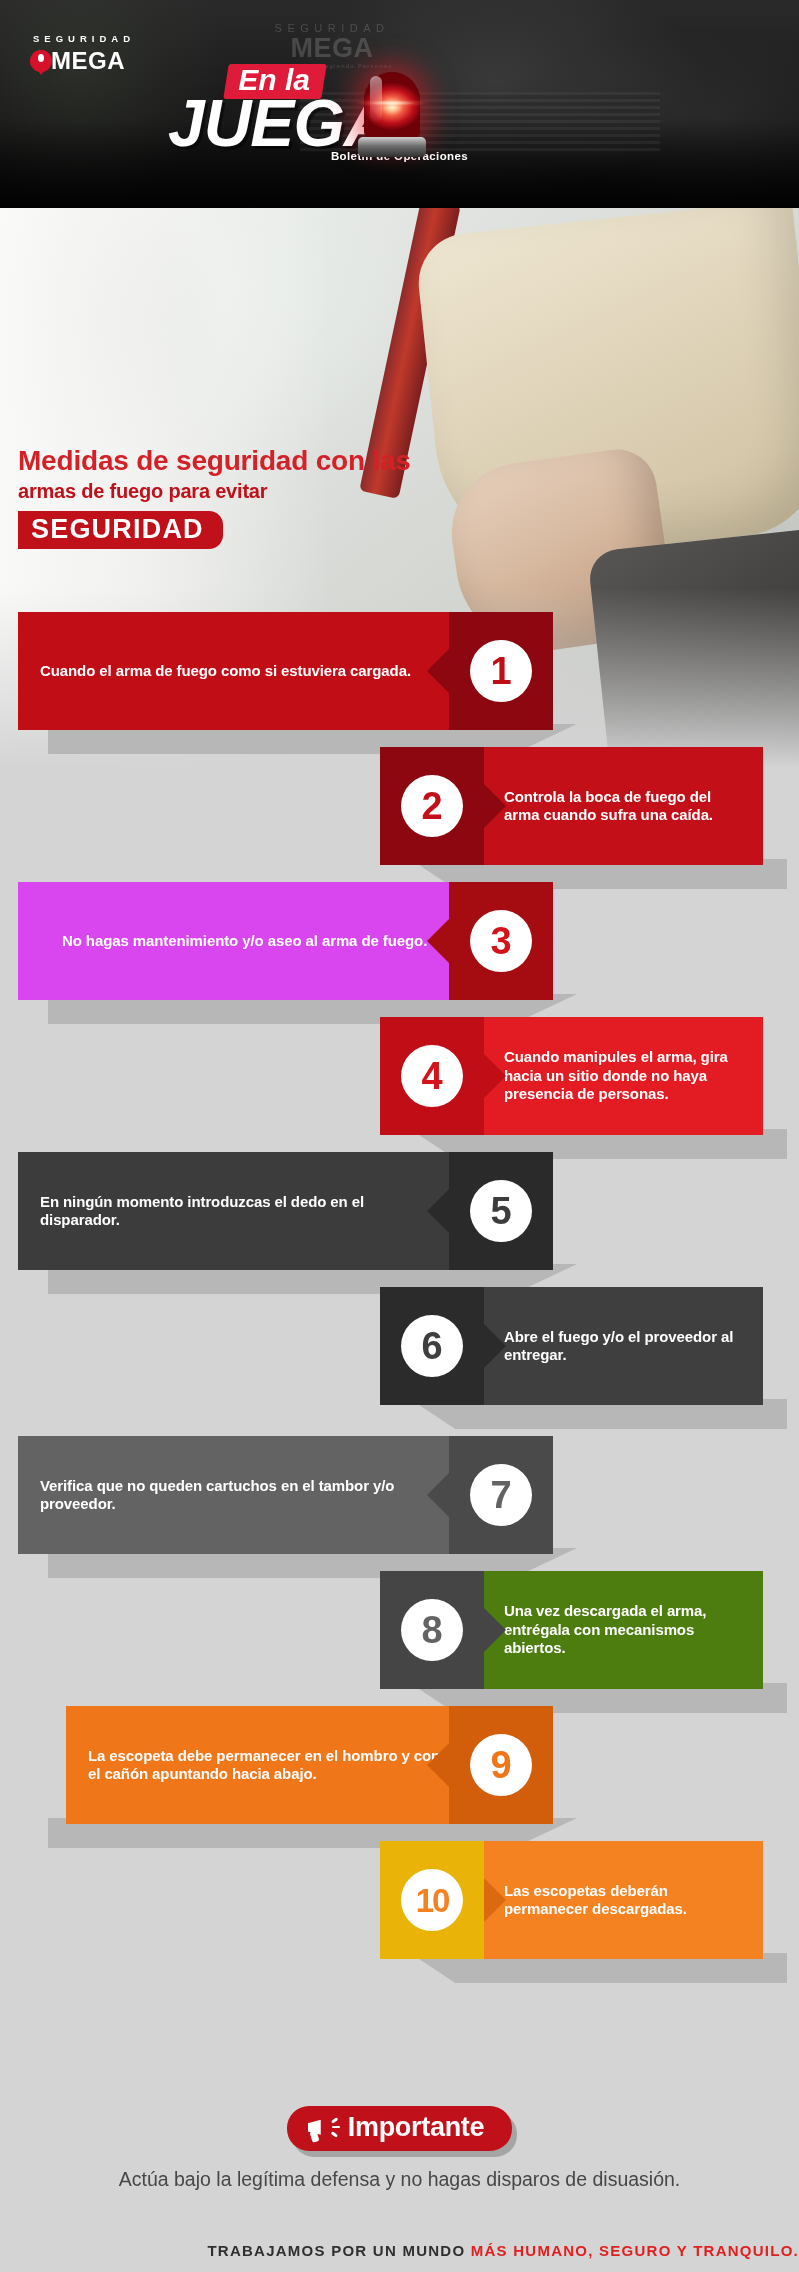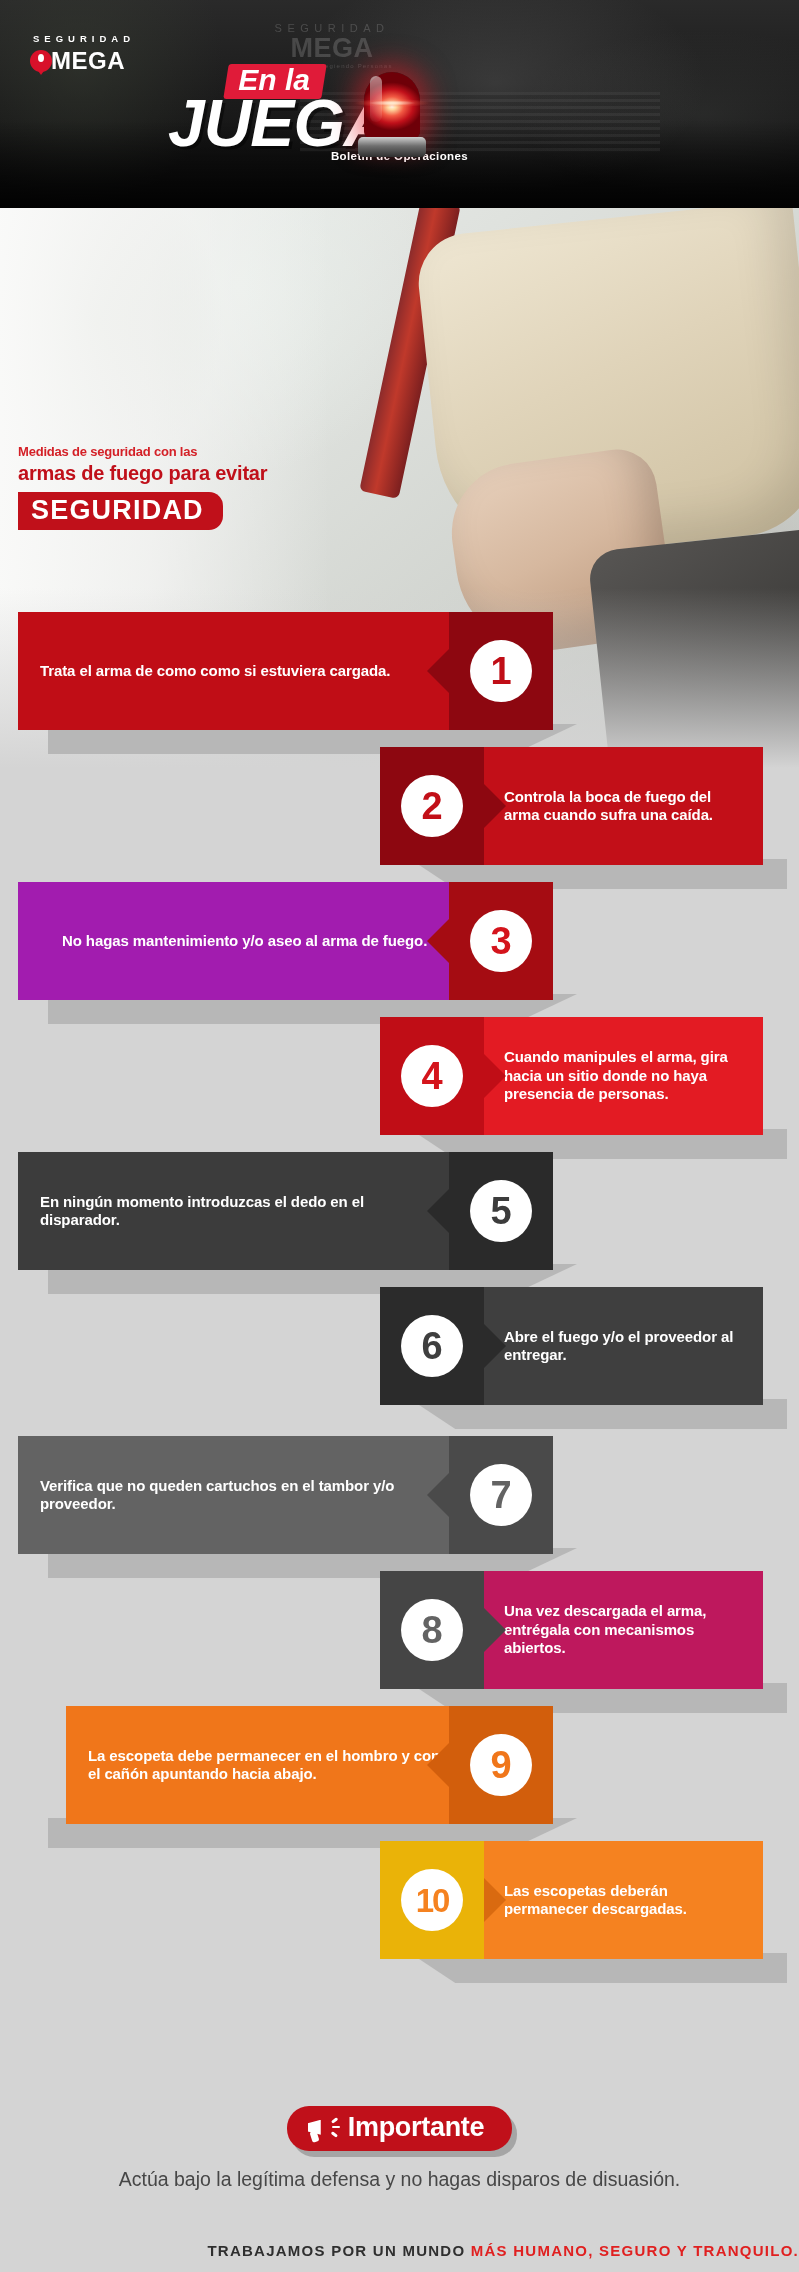--- a/index.html
+++ b/index.html
@@ -232,21 +232,21 @@
   }
   .photo-left-fade {
     position: absolute; left: 0; top: 0; width: 330px; height: 560px;
     background: linear-gradient(90deg, rgba(250,250,249,0.95) 0%, rgba(245,245,244,0.80) 45%, rgba(240,240,238,0.0) 100%);
   }
 
   
   .title-wrap { position: absolute; left: 18px; top: 444px; z-index: 6; }
   .t-line1 {
     color: #d42027;
-    font-size: 13px;
+    font-size: 28px;
     font-weight: 700;
     letter-spacing: -0.2px;
     line-height: 1.22;
   }
   .t-line2 {
     color: #c0101a;
     font-size: 20px;
     font-weight: 700;
     letter-spacing: -0.2px;
     line-height: 1.22;
@@ -452,21 +452,21 @@
     <div class="t-line1">Medidas de seguridad con las</div>
     <div class="t-line2">armas de fuego para evitar</div>
     <div class="t-acc">SEGURIDAD</div>
   </div>
 
   <div class="steps" id="steps">
       <div class="row left" style="margin-bottom: 17px;">
         <div class="wedge"></div>
         <div class="card">
           <div class="txt-cell" style="background: rgb(192, 13, 22); position: relative;">
-            <div class="step-text">Trata el arma de como como si estuviera cargada.</div>
+            <div class="step-text">Cuando el arma de fuego como si estuviera cargada.</div>
           </div>
           <div class="num-cell" style="background: rgb(141, 7, 16);">
             <div class="circle" style="color: rgb(192, 13, 22);">1</div>
             <div class="notch" style="background: rgb(141, 7, 16);"></div>
           </div>
         </div>
       </div>
       <div class="row right" style="margin-bottom: 17px;">
         <div class="wedge"></div>
         <div class="card">
@@ -475,21 +475,21 @@
             <div class="notch" style="background: rgb(141, 7, 16);"></div>
           </div>
           <div class="txt-cell" style="background: rgb(194, 15, 24);">
             <div class="step-text">Controla la boca de fuego del arma cuando sufra una caída.</div>
           </div>
         </div>
       </div>
       <div class="row left" style="margin-bottom: 17px;">
         <div class="wedge"></div>
         <div class="card">
-          <div class="txt-cell" style="background: #a21caf; position: relative; padding-left: 44px;">
+          <div class="txt-cell" style="background: #d946ef; position: relative; padding-left: 44px;">
             <div class="step-text">No hagas mantenimiento y/o aseo al arma de fuego.</div>
           </div>
           <div class="num-cell" style="background: rgb(165, 12, 18);">
             <div class="circle" style="color: rgb(212, 20, 28);">3</div>
             <div class="notch" style="background: rgb(165, 12, 18);"></div>
           </div>
         </div>
       </div>
       <div class="row right" style="margin-bottom: 17px;">
         <div class="wedge"></div>
@@ -539,21 +539,21 @@
           </div>
         </div>
       </div>
       <div class="row right" style="margin-bottom: 17px;">
         <div class="wedge"></div>
         <div class="card">
           <div class="num-cell" style="background: rgb(69, 69, 69);">
             <div class="circle" style="color: rgb(99, 99, 99);">8</div>
             <div class="notch" style="background: rgb(69, 69, 69);"></div>
           </div>
-          <div class="txt-cell" style="background: #be185d;">
+          <div class="txt-cell" style="background: #4d7c0f;">
             <div class="step-text">Una vez descargada el arma, entrégala con mecanismos abiertos.</div>
           </div>
         </div>
       </div>
       <div class="row left" style="margin-bottom: 17px; padding-left: 48px;">
         <div class="wedge"></div>
         <div class="card">
           <div class="txt-cell" style="background: rgb(240, 118, 26); position: relative;">
             <div class="step-text">La escopeta debe permanecer en el hombro y con el cañón apuntando hacia abajo.</div>
           </div>

